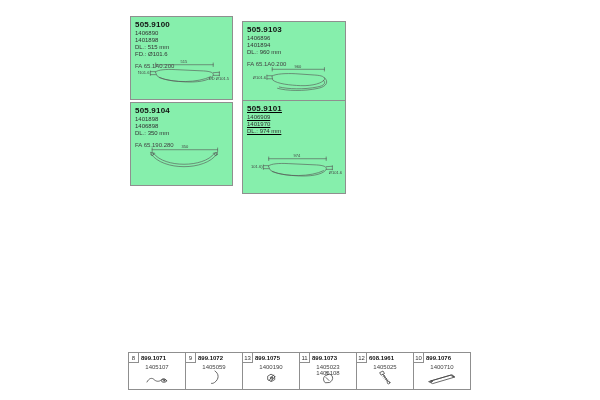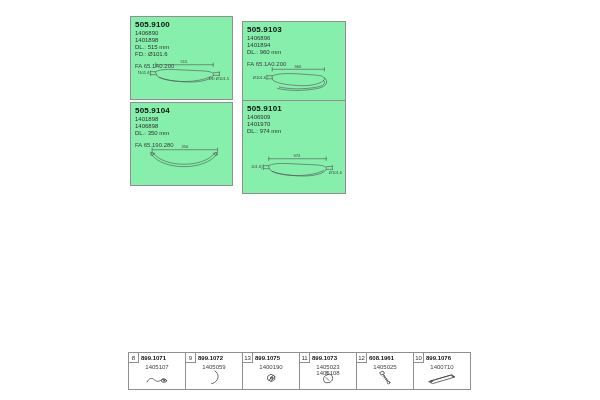--- a/index.html
+++ b/index.html
@@ -100,21 +100,21 @@
       <path d="M15,13 C28,32 76,32 89,13"></path>
       <path d="M18,12.5 C30,28.5 74,28.5 86,12.5"></path>
       <path d="M14,11 L19,12 M85,12 L90,11"></path>
       <circle cx="16" cy="13" r="1.6"></circle>
           <circle cx="88" cy="13" r="1.6"></circle>
     </g>
     <text class="dt" x="53" y="6" text-anchor="middle">350</text>
   </svg>
     </div>
 
-  <div class="panel" style="left: 242px; top: 100px; width: 104px; height: 94px;">
+  <div class="panel" style="left: 242px; top: 100px; width: 104px; height: 94px; text-decoration: underline;">
     <div class="code">505.9101</div>
     <div class="lines">
         <div class="pline">1406909</div>
         <div class="pline">1401970</div>
         <div class="pline">DL.: 974 mm</div>
       </div>
   <svg class="diagram" width="92" height="40" viewBox="0 0 104 44">
     <g class="sk">
       <line x1="20" y1="7" x2="85" y2="7"></line>
           <line x1="20" y1="5" x2="20" y2="9"></line>

